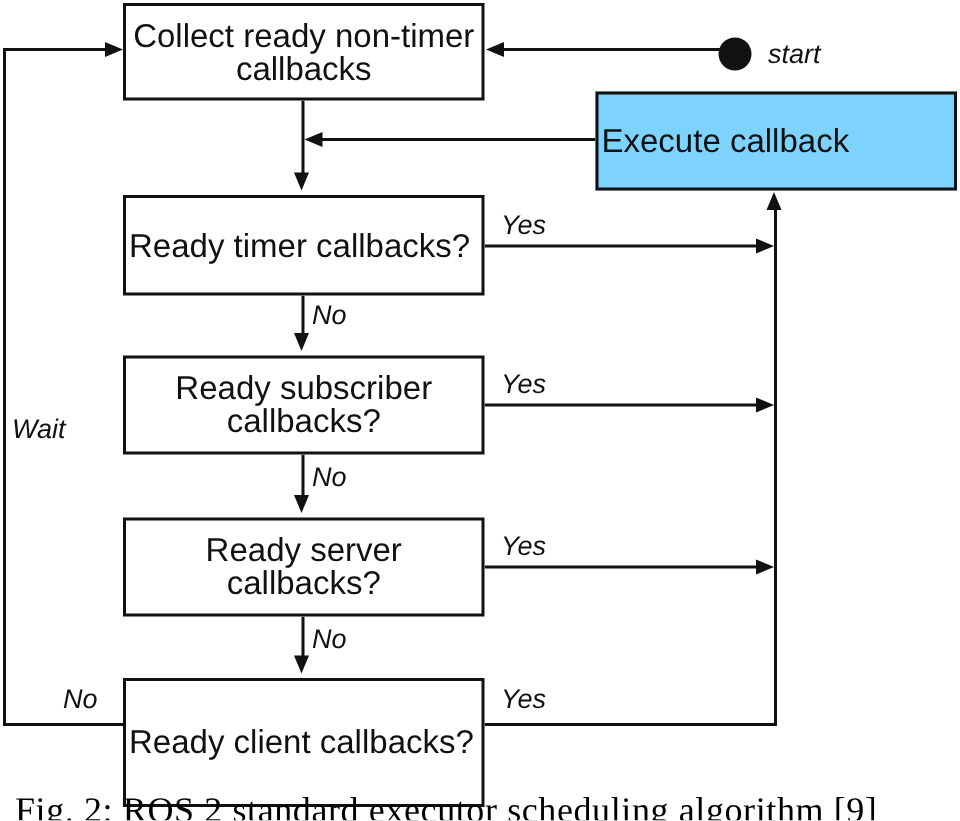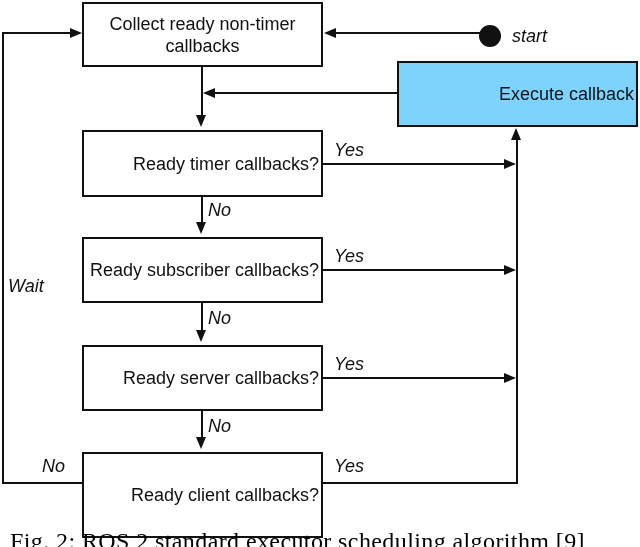--- a/index.html
+++ b/index.html
@@ -2,22 +2,22 @@
 <html><head>
 <meta charset="utf-8">
 <style>
   html,body{margin:0;padding:0;background:#ffffff;}
   #canvas{
     position:relative;width:640px;height:547px;background:#ffffff;
     overflow:hidden;font-family:"Liberation Sans","DejaVu Sans",sans-serif;color:#111;
   }
   .node{
     position:absolute;box-sizing:border-box;background:#ffffff;border:2px solid #111;
-    display:flex;align-items:center;justify-content:flex-end;text-align:center;
-    font-size:18px;line-height:22px;padding:0 2px;
+    display:flex;align-items:center;justify-content:flex-start;text-align:center;
+    font-size:22px;line-height:22px;padding:0 2px;
   }
   .node.gray{background:#7dd3fc;}
   .hline{position:absolute;height:2px;background:#111;}
   .vline{position:absolute;width:2px;background:#111;}
   .arr{position:absolute;width:0;height:0;}
   .arr-r{border-left:12px solid #111;border-top:5px solid transparent;border-bottom:5px solid transparent;}
   .arr-l{border-right:12px solid #111;border-top:5px solid transparent;border-bottom:5px solid transparent;}
   .arr-d{border-top:12px solid #111;border-left:5px solid transparent;border-right:5px solid transparent;}
   .arr-u{border-bottom:12px solid #111;border-left:5px solid transparent;border-right:5px solid transparent;}
   .lbl{position:absolute;font-size:18px;line-height:21px;white-space:nowrap;font-style:italic;}

